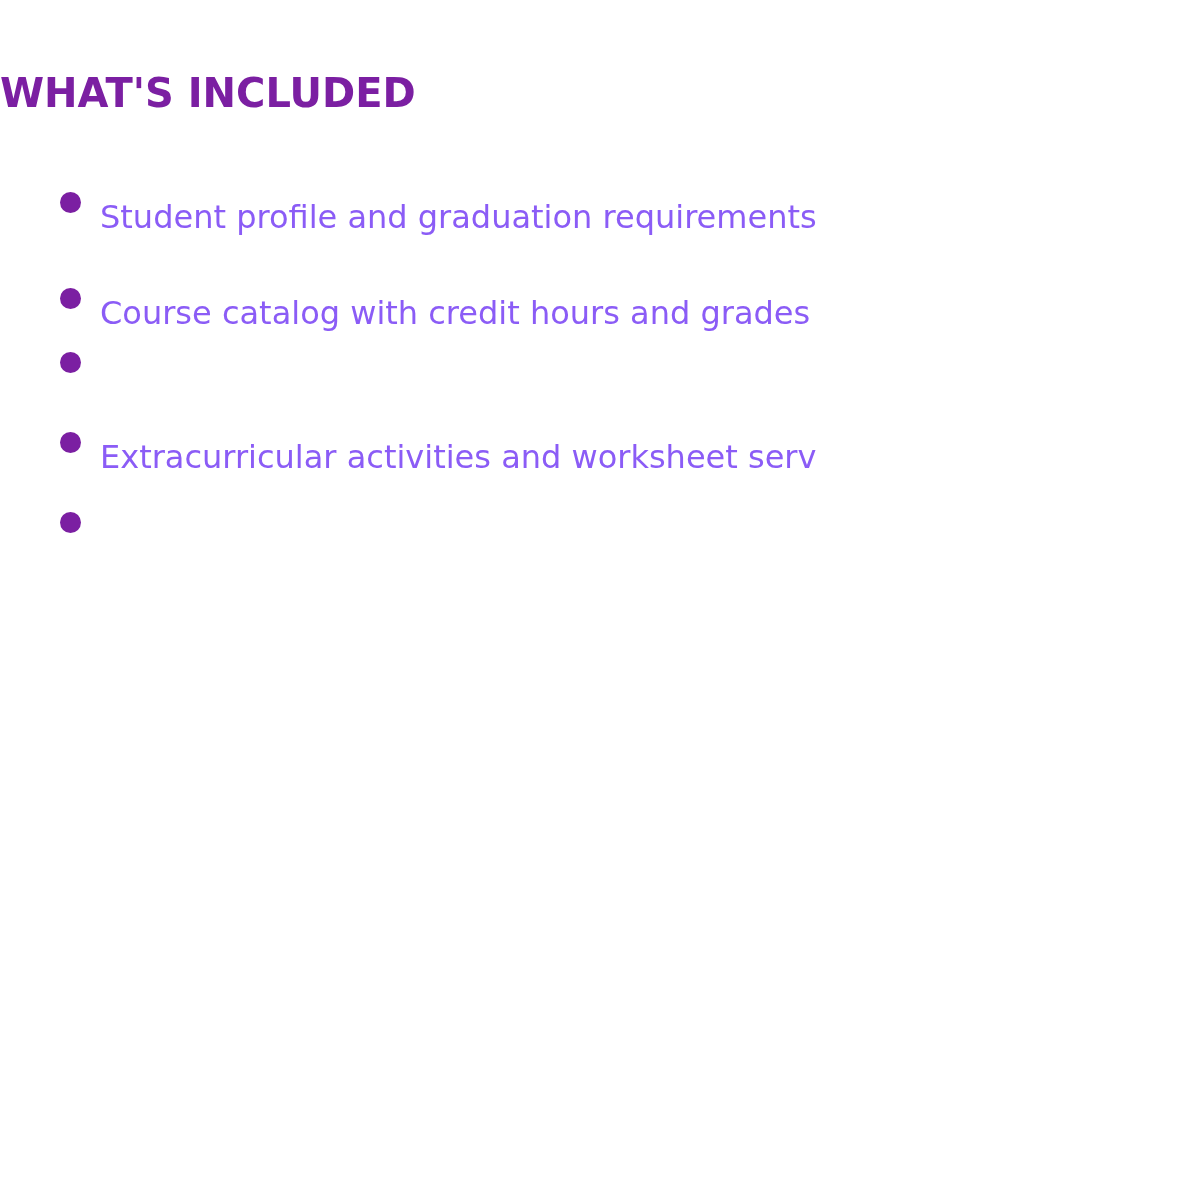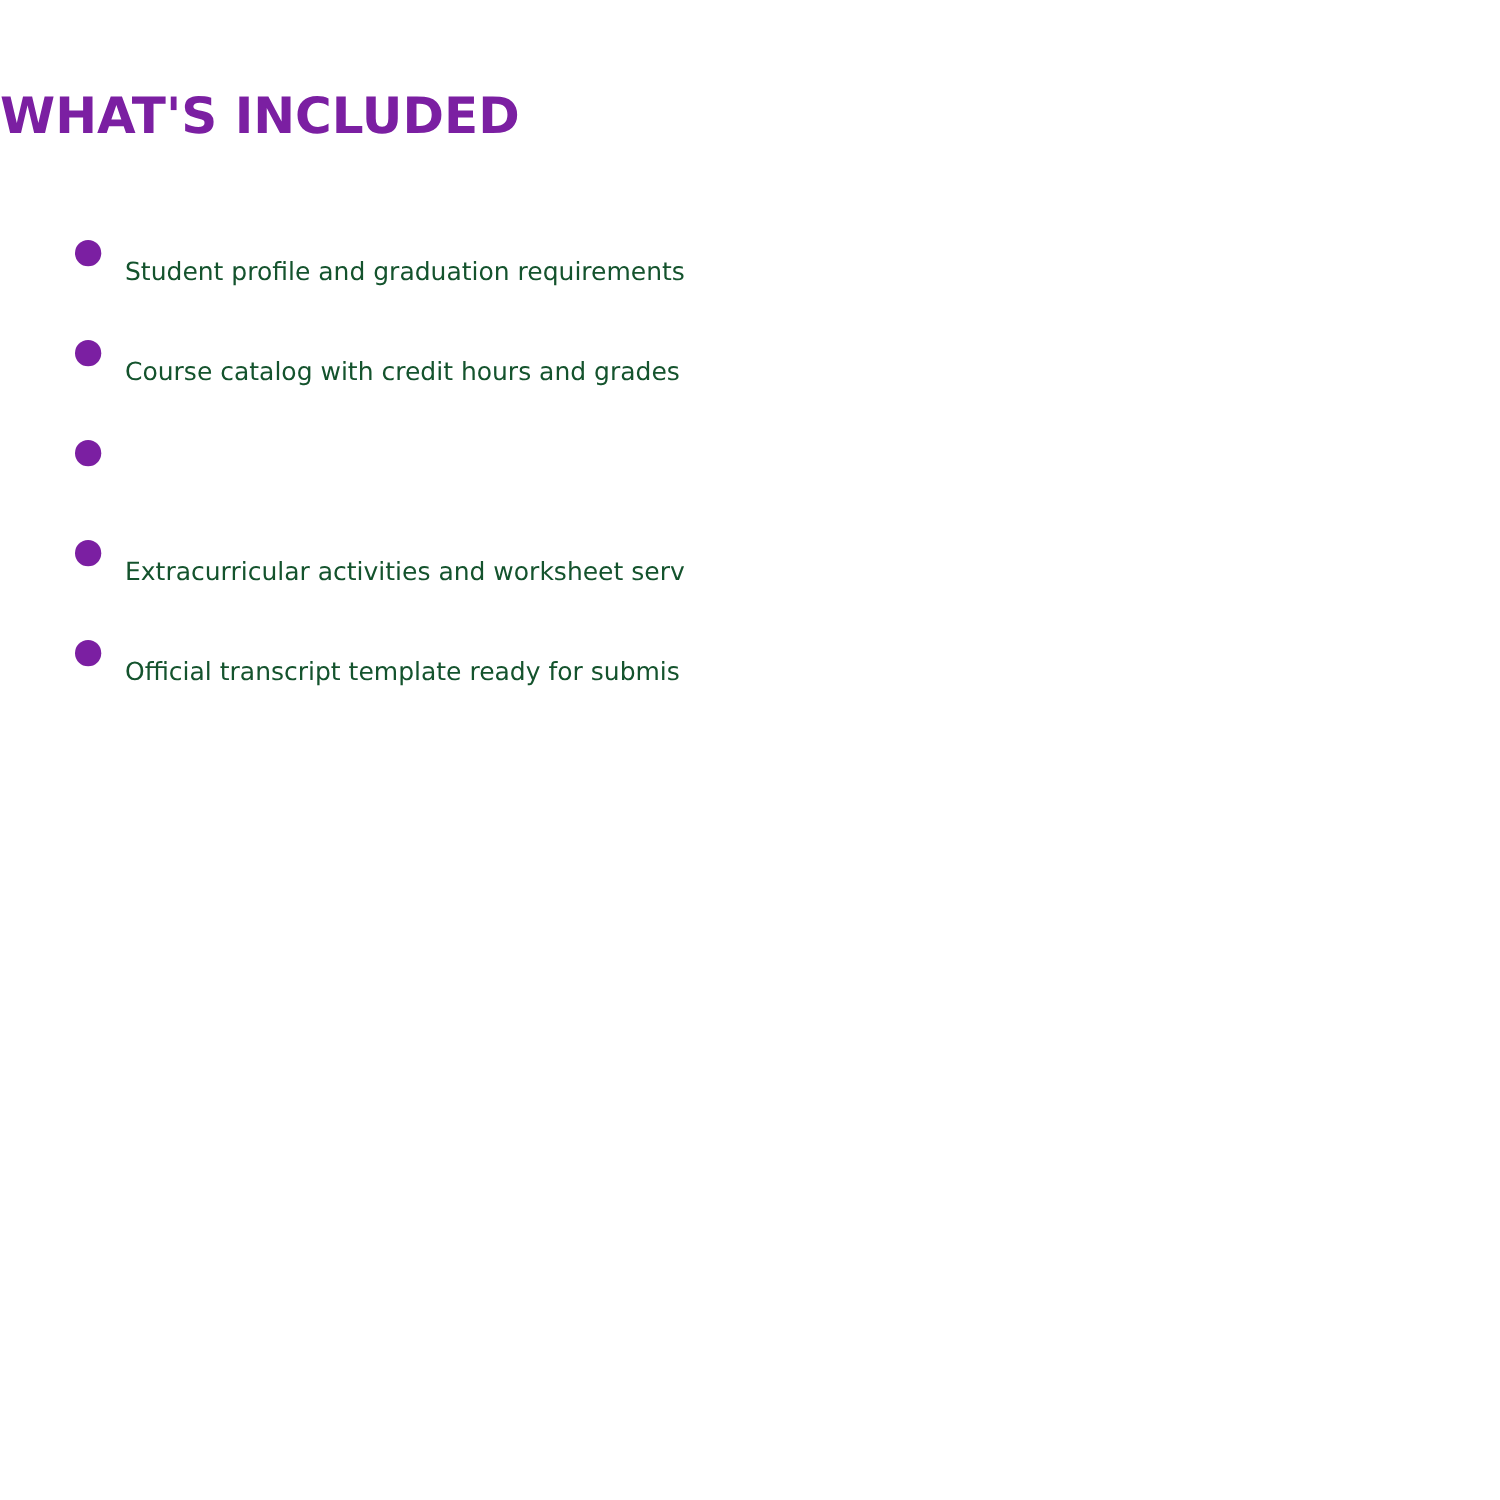--- a/index.html
+++ b/index.html
@@ -10,41 +10,40 @@
       line-height: 50px; color: #7B1FA2; margin: 0;
     }
     .list { position: absolute; top: 0; left: 0; margin: 0; padding: 0; list-style: none; }
     .item { position: absolute; left: 60px; width: 1100px; height: 60px; }
     .bullet {
       position: absolute; left: 0; top: 0; width: 21px; height: 21px; border-radius: 50%;
       background: #7B1FA2;
     }
     .label {
       position: absolute; left: 40px; top: 8px; white-space: nowrap;
-      font-family: "DejaVu Sans", sans-serif; font-size: 20px; line-height: 34px; color: #14532d;
+      font-family: "DejaVu Sans", sans-serif; font-size: 32px; line-height: 34px; color: #8b5cf6;
     }
   </style>
 </head>
 <body>
 
 <h1 class="title">WHAT'S INCLUDED</h1>
 
 <ul class="list">
   <li class="item" style="top:192px">
     <span class="bullet"></span>
     <span class="label">Student profile and graduation requirements</span>
   </li>
-  <li class="item" style="top:272px">
+  <li class="item" style="top:288px">
     <span class="bullet"></span>
     <span class="label">Course catalog with credit hours and grades</span>
   </li>
   <li class="item" style="top:352px">
     <span class="bullet"></span>
   </li>
   <li class="item" style="top:432px">
     <span class="bullet"></span>
     <span class="label">Extracurricular activities and worksheet serv</span>
   </li>
   <li class="item" style="top:512px">
     <span class="bullet"></span>
-    <span class="label">Official transcript template ready for submis</span>
   </li>
 </ul>
 
 </body></html>

